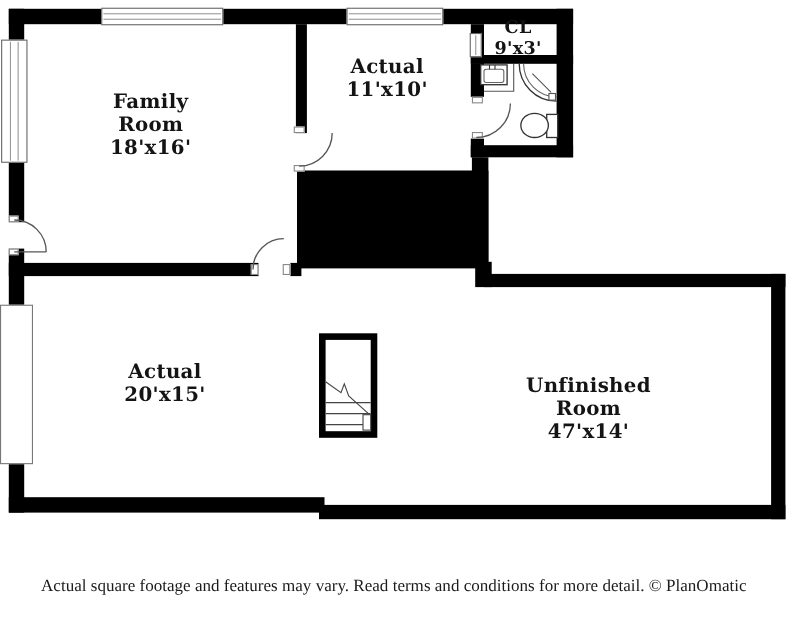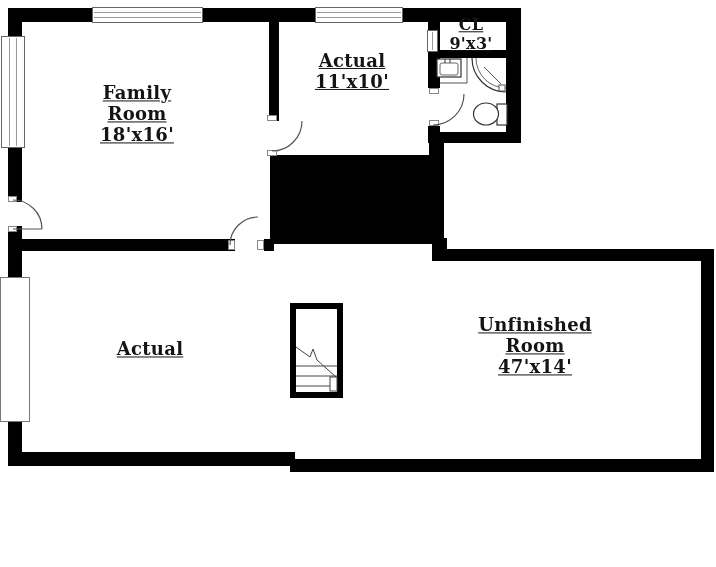--- a/index.html
+++ b/index.html
@@ -9,21 +9,21 @@
   .win{position:absolute;background:#fff;border:1px solid #666;box-sizing:border-box;}
   .wline-h{position:absolute;left:1px;right:1px;height:1px;background:#999;}
   .wline-v{position:absolute;top:1px;bottom:1px;width:1px;background:#999;}
   .jamb{position:absolute;background:#fff;border:1px solid #888;box-sizing:border-box;}
   .gdoor{position:absolute;background:#fff;border:1px solid #777;box-sizing:border-box;}
   .stair-outer{position:absolute;background:#000;}
   .stair-inner{position:absolute;background:#fff;}
   svg.overlay{position:absolute;left:0;top:0;}
   .room-label{position:absolute;transform:translate(-50%,-50%);text-align:center;
       font-family:"DejaVu Serif","Liberation Serif",serif;font-weight:bold;
-      color:#141414;font-size:18px;line-height:1.17;letter-spacing:.3px;text-decoration:underline;}
+      color:#141414;font-size:18px;line-height:1.17;letter-spacing:.3px;}
   .room-label.small{font-size:16px;}
   .disclaimer{position:absolute;left:0;right:0;top:523px;text-align:center;
       font-family:"Liberation Serif",serif;font-size:15.5px;line-height:20px;color:#1b1b1b;}
 </style>
 </head>
 <body>
 
 <div id="plan">
 
   <div class="wall" style="left:8px;top:8px;width:513px;height:14px;"></div>
@@ -108,22 +108,24 @@
   <div class="room-label" style="left:352px;top:71px;width:150px;">
     <div>Actual</div>
     <div>11'x10'</div>
   </div>
   <div class="room-label small" style="left:471px;top:35px;width:70px;">
     <div>CL</div>
     <div>9'x3'</div>
   </div>
   <div class="room-label" style="left:150px;top:349px;width:150px;">
     <div>Actual</div>
+    <div>20'x15'</div>
   </div>
-  <div class="room-label" style="left:535px;top:346px;width:125px;">
+  <div class="room-label" style="left:535px;top:372px;width:125px;">
     <div>Unfinished Room</div>
     <div>47'x14'</div>
   </div>
 
   <div class="disclaimer">
+    <div>Actual square footage and features may vary. Read terms and conditions for more detail. © PlanOmatic</div>
   </div>
 
 </div>
 
 </body></html>

